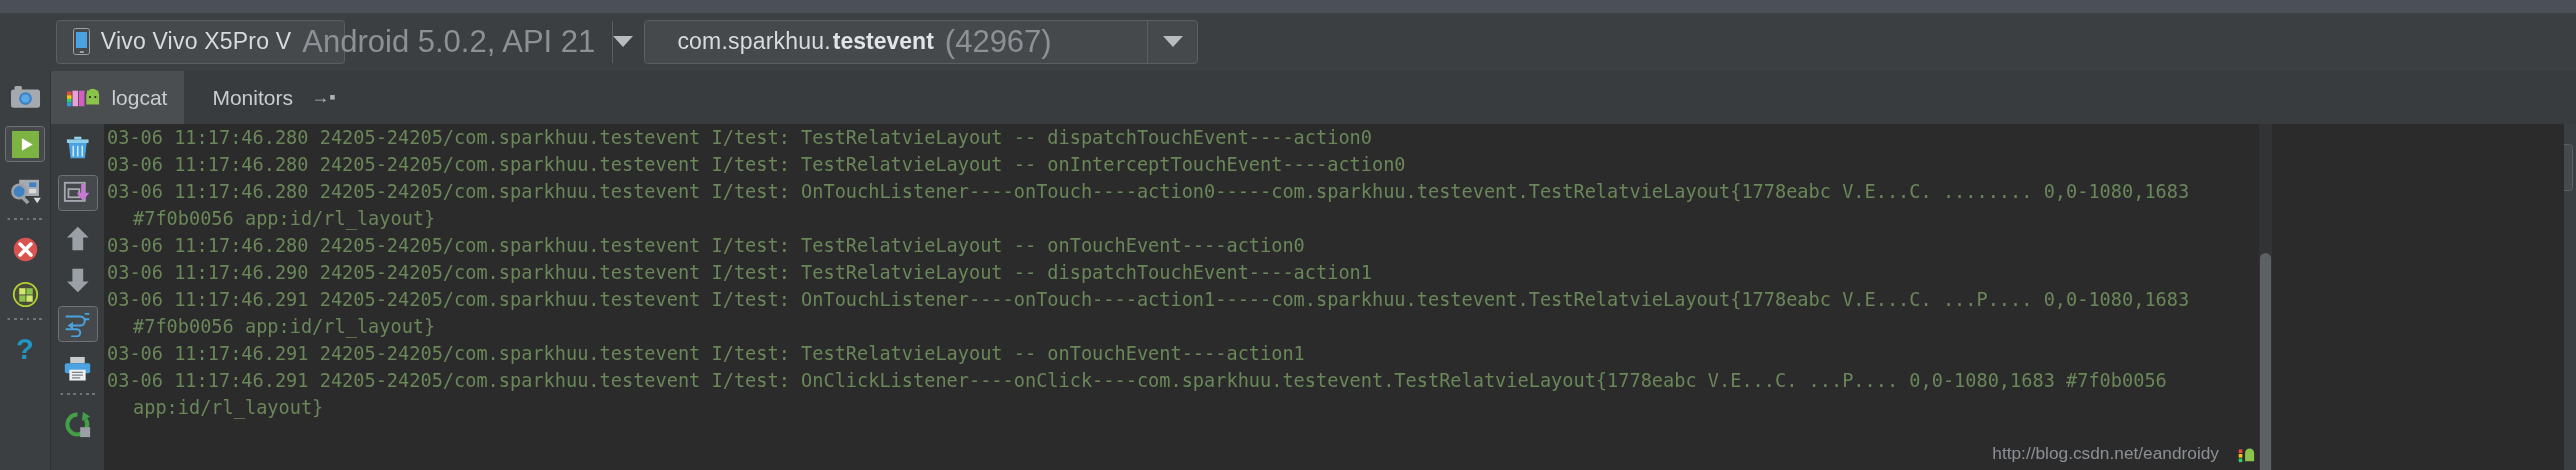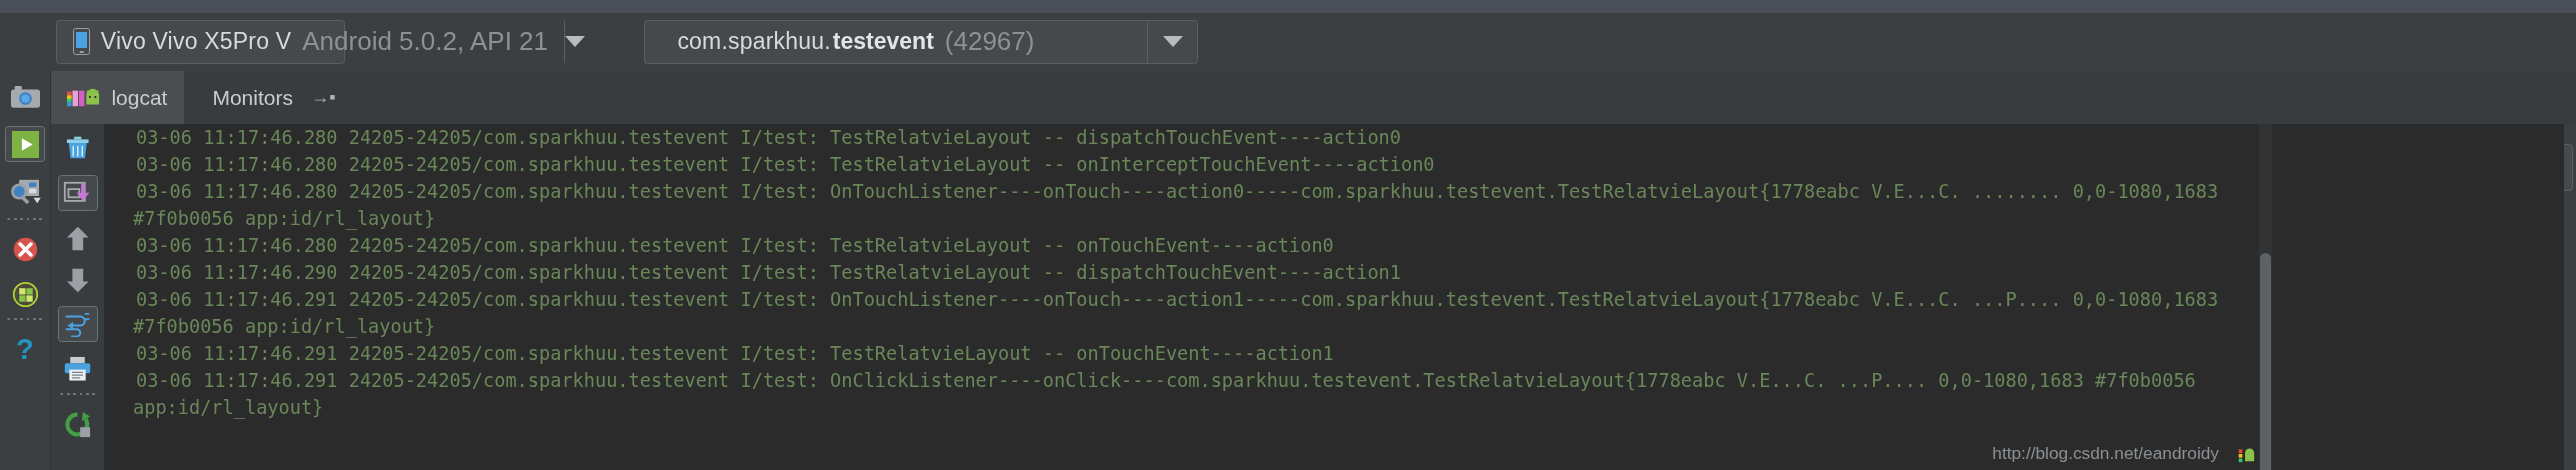--- a/index.html
+++ b/index.html
@@ -54,21 +54,21 @@
     content: ""; position: absolute; top: 2.7px; left: 1.8px; right: 1.8px; bottom: 6.4px;
     background: #4aa3e0;
   }
   .phone-icon::after {
     content: ""; position: absolute; bottom: 1.8px; left: 50%; transform: translateX(-50%);
     width: 4.5px; height: 1.8px; background: #9aa0a6;
   }
 
   .txt-strong { color: #d8dadd; font-size: 23px; letter-spacing: 0.2px; }
   .txt-bold { color: #e2e4e7; font-size: 23px; font-weight: bold; }
-  .txt-dim { color: #8d9195; font-size: 26px; }
+  .txt-dim { color: #8d9195; font-size: 31px; }
 
   
   .rail {
     position: absolute; left: 0; top: 71px; width: 51px; height: 400px;
     background: #3c3f41; border-right: 0.9px solid #2f3234;
   }
   .rail2 {
     position: absolute; left: 51px; top: 124px; width: 53px; height: 347px;
     background: #393c3e;
   }
@@ -147,21 +147,21 @@
   
   .console {
     position: absolute; left: 104px; top: 124px;
     width: 2460px; height: 347px;
     background: #2b2b2b; overflow: hidden;
   }
   .log-line {
     font-family: "DejaVu Sans Mono", monospace;
     font-size: 18.6px; line-height: 27px;
     color: #6a8759; white-space: pre;
-    padding-left: 32px;
+    padding-left: 3px;
   }
   .log-line.cont { padding-left: 29px; }
 
   .scroll-track {
     position: absolute; right: 0; top: 124px; width: 12.7px; height: 347px;
     background: #313335;
   }
   .scroll-thumb {
     position: absolute; right: 0.9px; top: 129px; width: 11px; height: 273px;
     background: #5c6164; border-radius: 5.5px;

